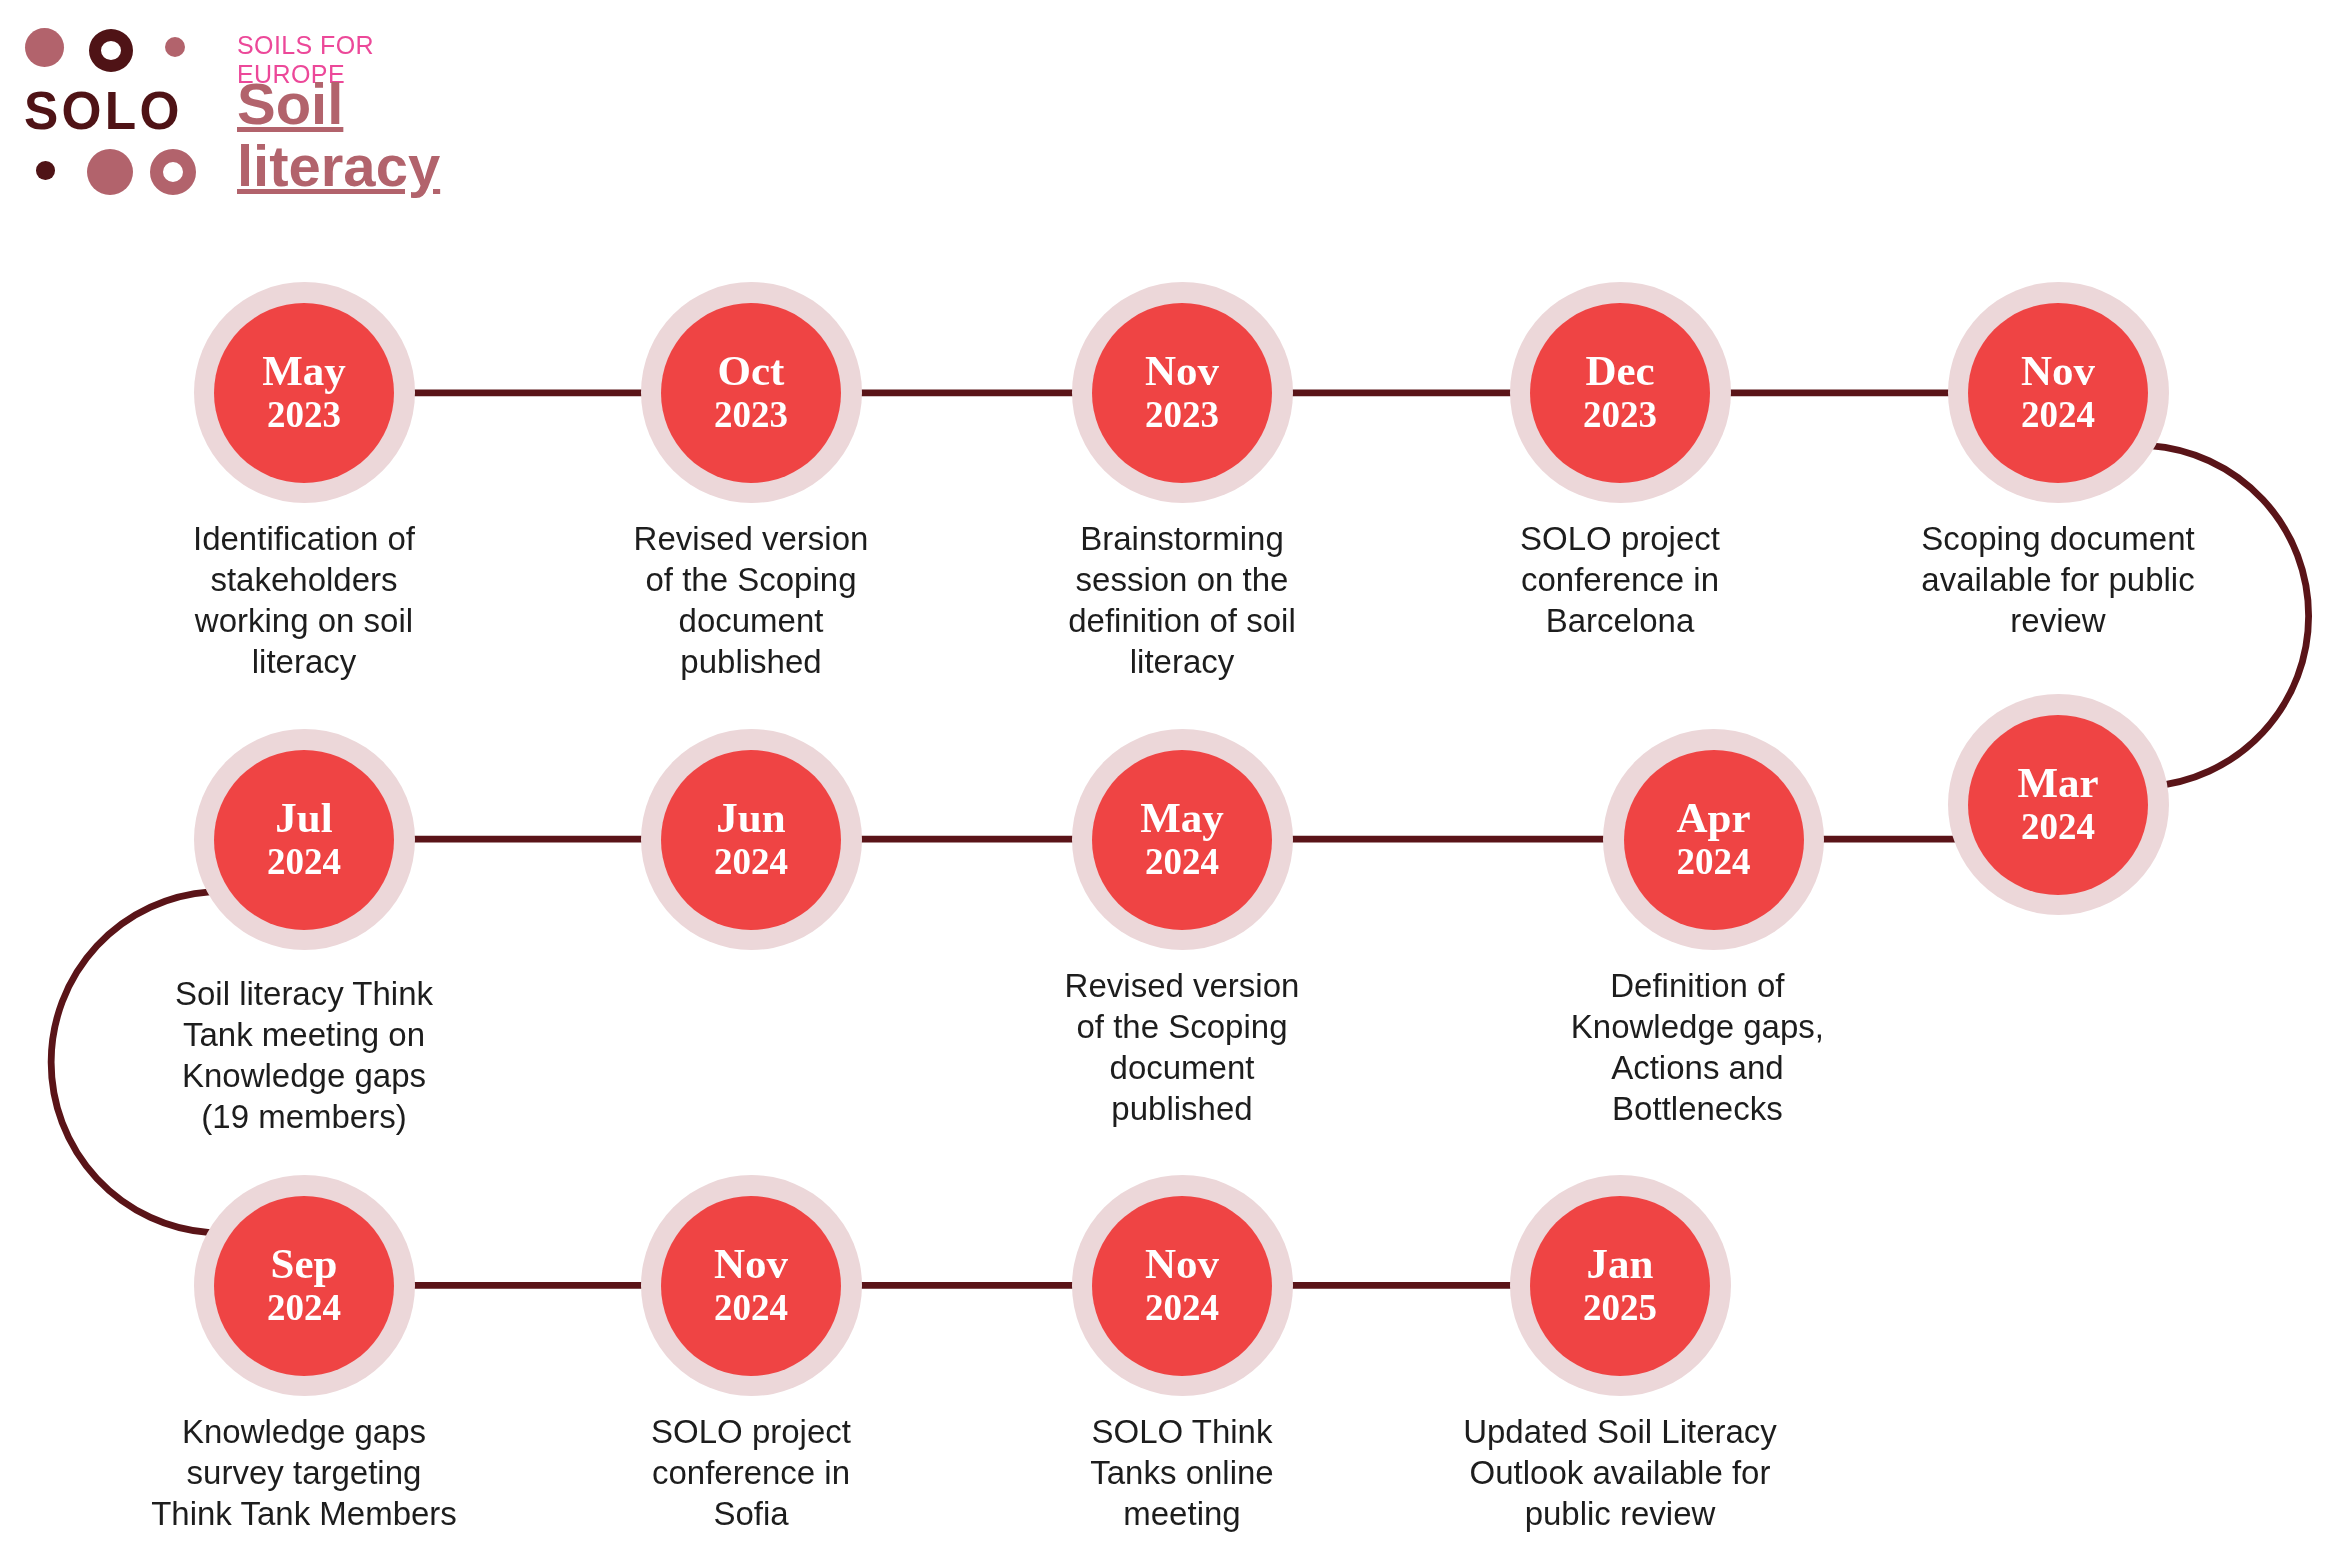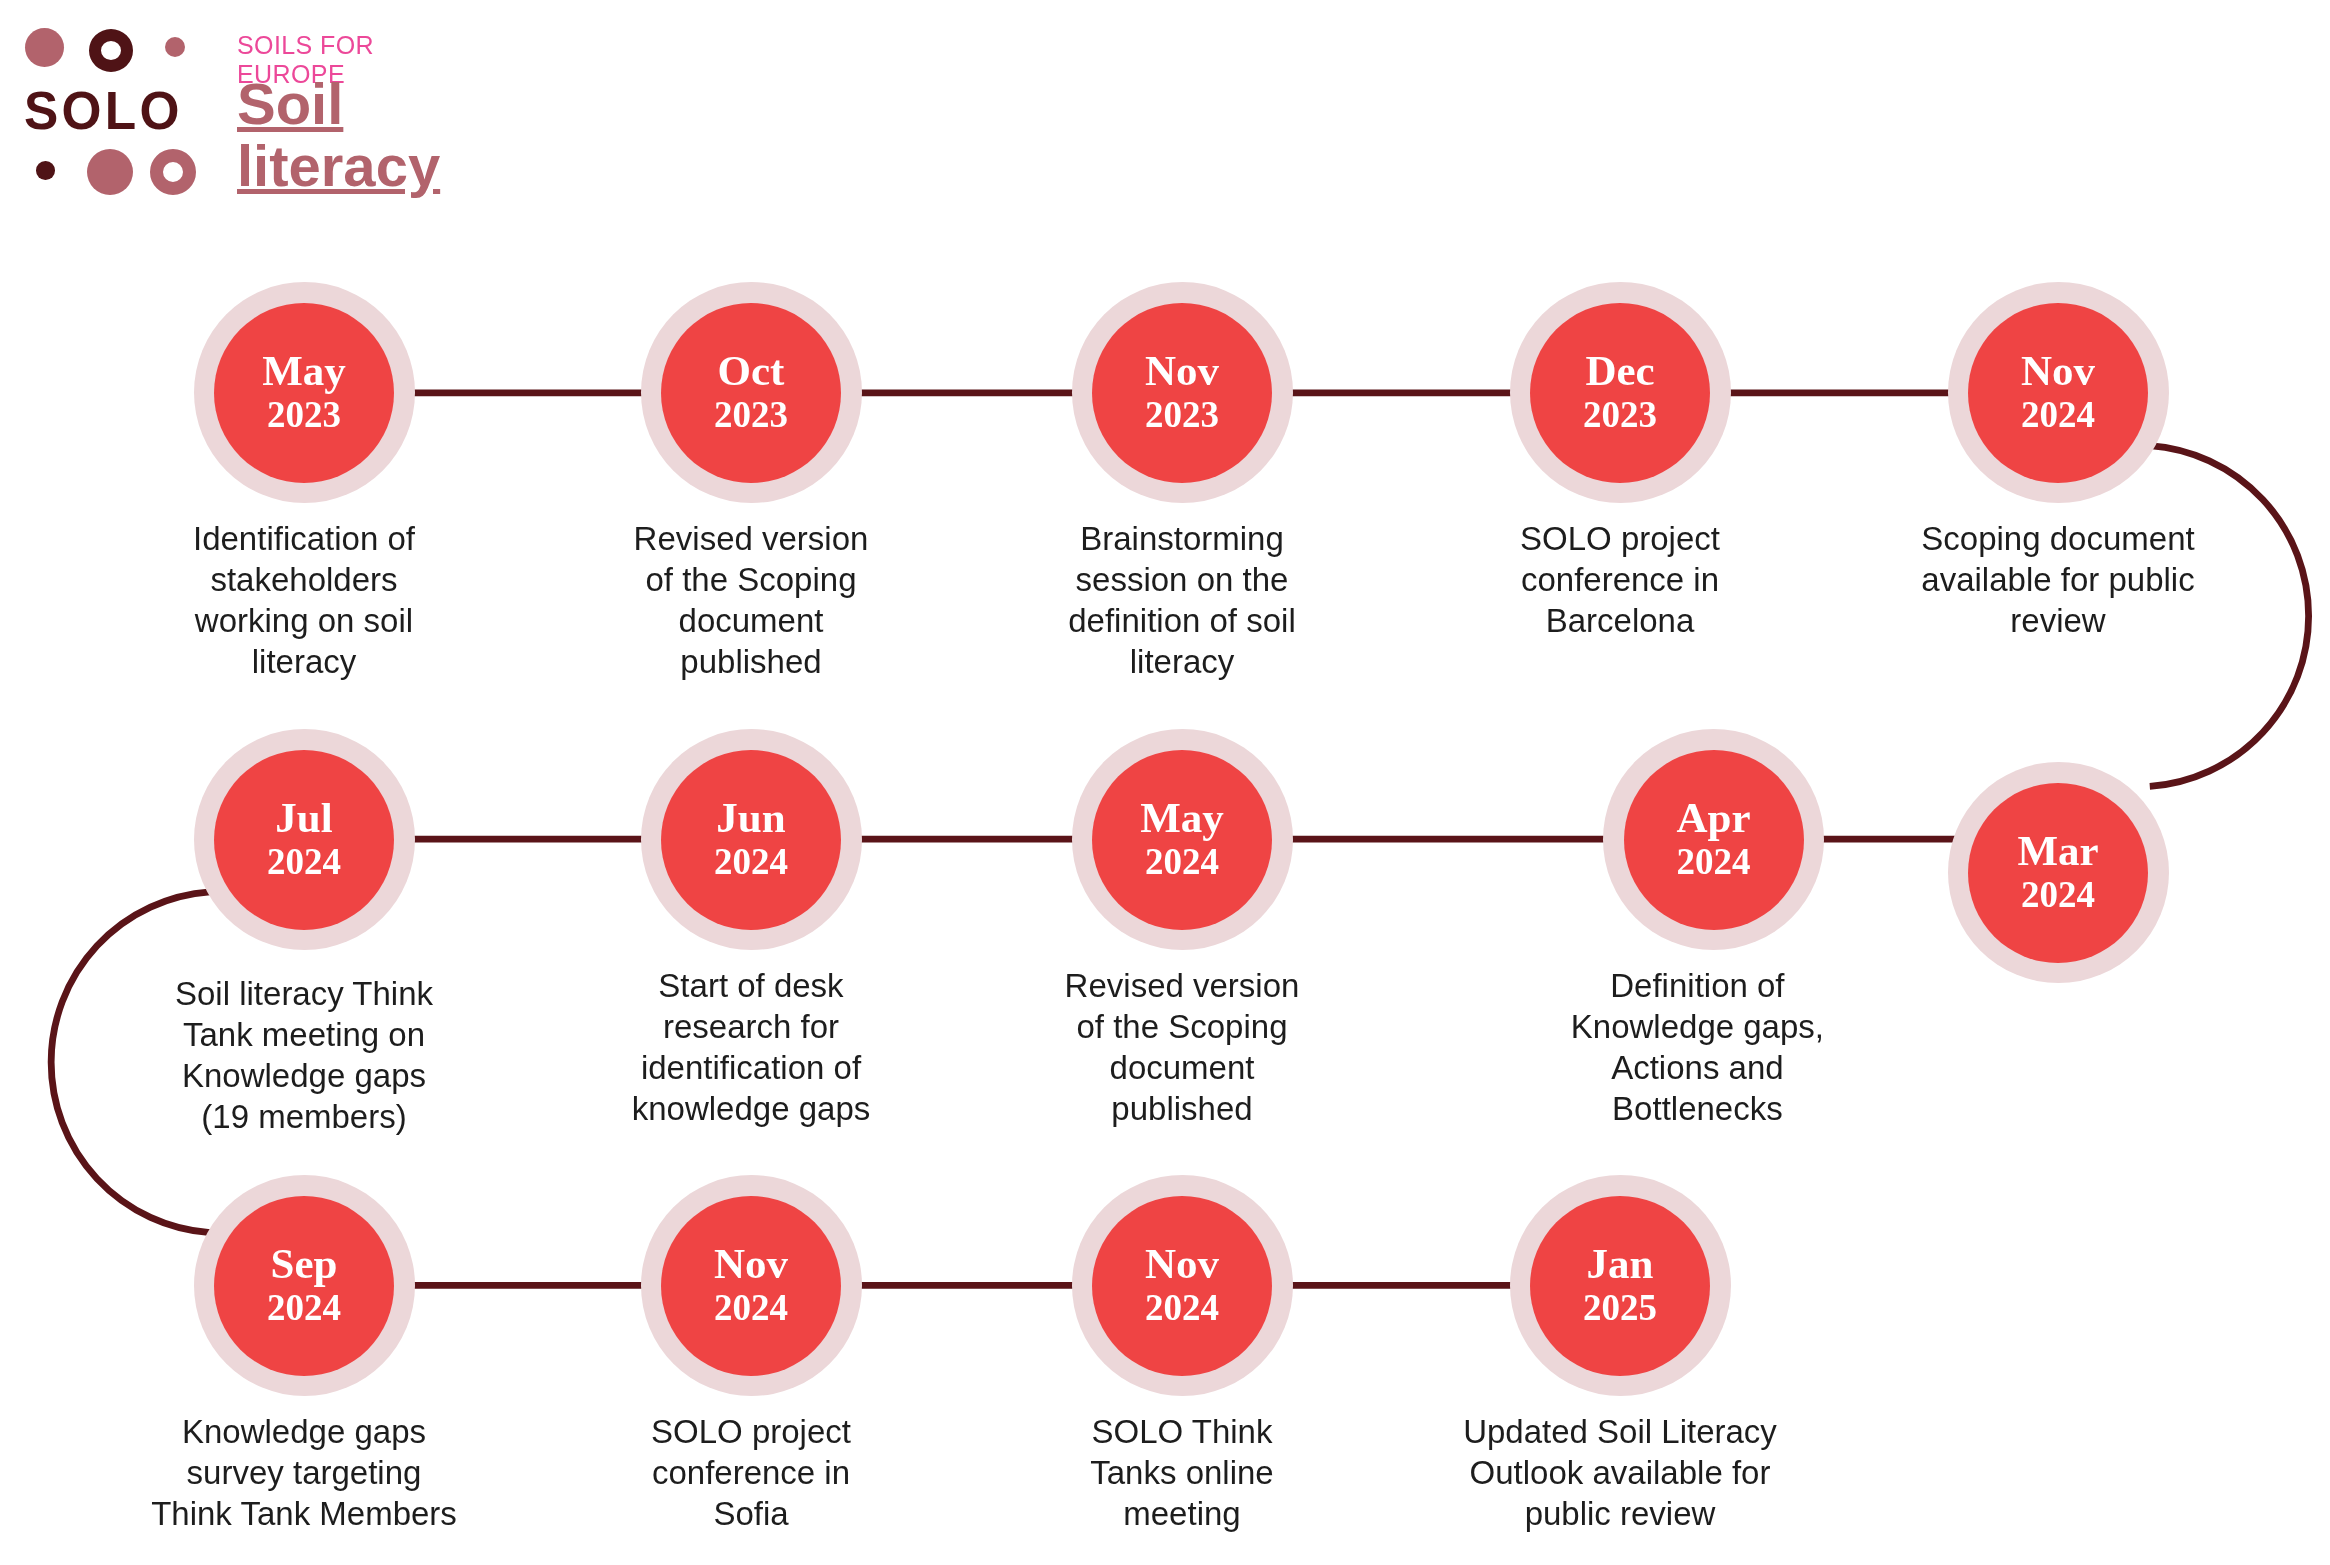--- a/index.html
+++ b/index.html
@@ -177,24 +177,20 @@
 (19 members)</div>
   </div>
 
   <div class="node" style="left:547px; top:729px;">
     <div class="node-ring">
       <div class="node-disc">
         <div class="node-month">Jun</div>
         <div class="node-year">2024</div>
       </div>
     </div>
-    <div class="node-caption">Start of desk
-research for
-identification of
-knowledge gaps</div>
   </div>
 
   <div class="node" style="left:978px; top:729px;">
     <div class="node-ring">
       <div class="node-disc">
         <div class="node-month">May</div>
         <div class="node-year">2024</div>
       </div>
     </div>
     <div class="node-caption">Revised version
@@ -209,21 +205,21 @@
         <div class="node-month">Apr</div>
         <div class="node-year">2024</div>
       </div>
     </div>
     <div class="node-caption">Definition of
 Knowledge gaps,
 Actions and
 Bottlenecks</div>
   </div>
 
-  <div class="node" style="left:1854px; top:762px;gap:40px;">
+  <div class="node" style="left:1854px; top:694px;gap:40px;">
     <div class="node-ring">
       <div class="node-disc">
         <div class="node-month">Mar</div>
         <div class="node-year">2024</div>
       </div>
     </div>
   </div>
 
   <div class="node" style="left:100px; top:1175px;">
     <div class="node-ring">

